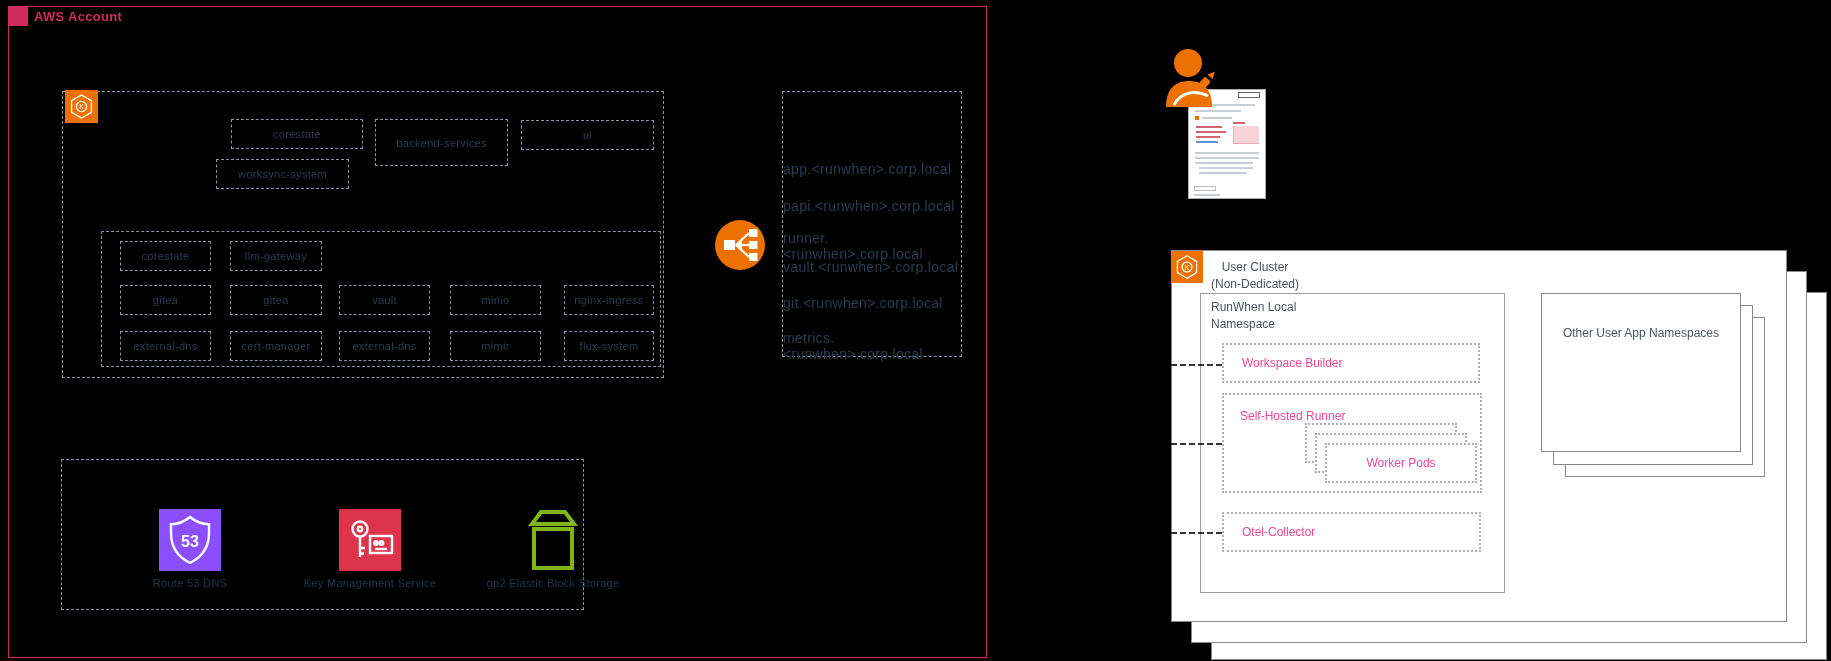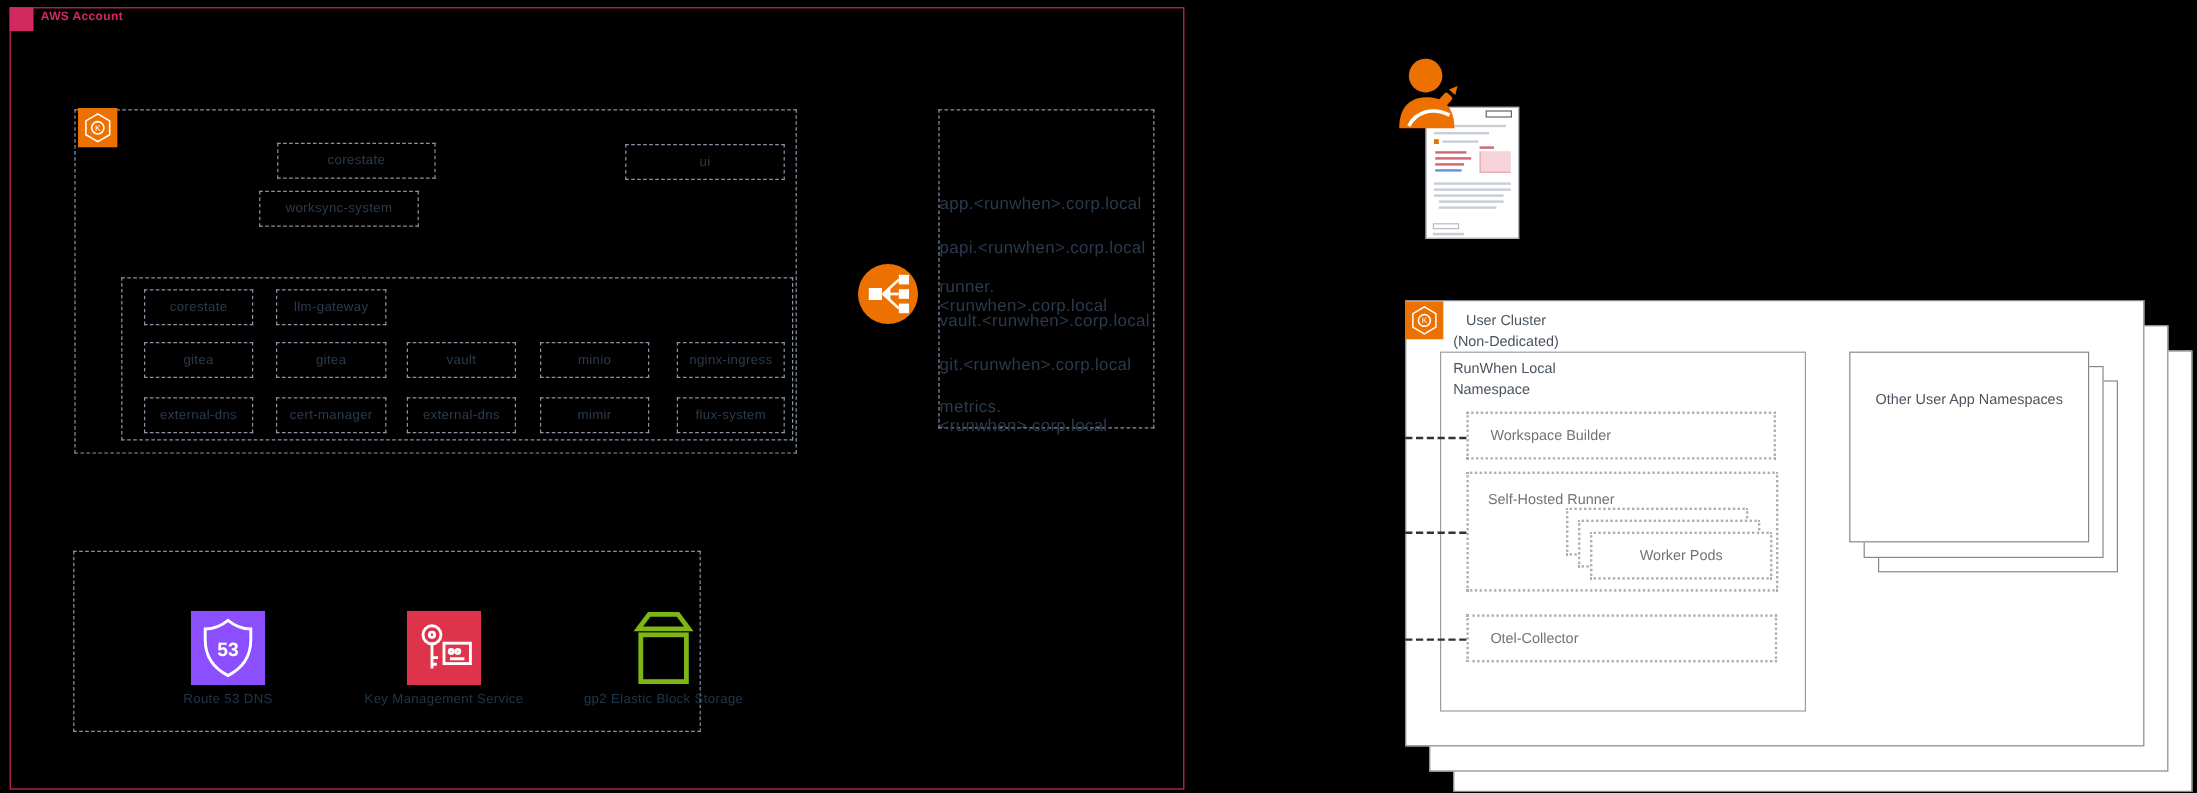--- a/index.html
+++ b/index.html
@@ -2,31 +2,31 @@
 <html><head>
 <meta charset="utf-8">
 <style>
   html,body{margin:0;padding:0;background:#000;}
   .stage{position:relative;width:1831px;height:661px;background:#000;overflow:hidden;
          font-family:"Liberation Sans", sans-serif;}
   .abs{position:absolute;box-sizing:border-box;}
   
   .aws-border{border:1px solid #D02A5E;}
   .aws-chip{background:#D02A5E;}
-  .aws-title{color:#D02A5E;font-size:10px;font-weight:700;letter-spacing:.3px;}
+  .aws-title{color:#D02A5E;font-size:13px;font-weight:700;letter-spacing:.3px;}
   .db{border:1px dashed #8A94A6;}
   .svc{display:flex;align-items:center;justify-content:center;color:#2B3B4E;
        font-size:11px;letter-spacing:.3px;}
   .dnsline{position:absolute;left:0;width:100%;text-align:left;color:#2B3B4E;
            font-size:14px;letter-spacing:.3px;}
   .awslabel{text-align:center;color:#20364A;font-size:11px;letter-spacing:.3px;}
   
   .sheet{background:#fff;border:1px solid #85898D;}
   .solidbox{background:#fff;border:1px solid #9A9EA3;}
-  .dot{border:2px dotted #ACB0B4;color:#737373;font-size:12px;}
+  .dot{border:2px dotted #ACB0B4;color:#ec4899;font-size:12px;}
   .fillw{background:#fff;}
   .lpad{display:flex;align-items:center;padding-left:18px;}
   .ctr{display:flex;align-items:center;justify-content:center;}
   .rtext{color:#4A545E;font-size:12px;line-height:17px;}
   .stub{width:51px;height:0;border-top:2px dashed #2F3337;}
   
   .docline{position:absolute;height:2px;background:#C9CDD4;}
 </style>
 </head>
 <body>
@@ -41,20 +41,21 @@
   <svg class="abs" style="left:65px;top:90px" width="33" height="33" viewBox="0 0 40 40">
     <rect width="40" height="40" fill="#ED7100"></rect>
     <g fill="none" stroke="#fff" stroke-width="1.6">
       <path d="M20 6 L32 13 V27 L20 34 L8 27 V13 Z"></path>
       <circle cx="20" cy="20" r="6.2"></circle>
     </g>
     <text x="20" y="23.2" font-size="8.5" fill="#fff" text-anchor="middle">K</text>
   </svg>
 
   <div class="abs db svc" style="left:231px;top:119px;width:132px;height:30px">corestate</div>
+  <div class="abs db svc" style="left:375px;top:119px;width:133px;height:47px">backend-services</div>
   <div class="abs db svc" style="left:521px;top:120px;width:133px;height:30px">ui</div>
   <div class="abs db svc" style="left:216px;top:159px;width:133px;height:30px">worksync-system</div>
 
   <div class="abs db" style="left:101px;top:231px;width:560px;height:136px"></div>
 
   <div class="abs db svc" style="left:120px;top:241px;width:91px;height:30px">corestate</div>
   <div class="abs db svc" style="left:230px;top:241px;width:92px;height:30px">llm-gateway</div>
 
   <div class="abs db svc" style="left:120px;top:285px;width:91px;height:30px">gitea</div>
   <div class="abs db svc" style="left:230px;top:285px;width:92px;height:30px">gitea</div>

